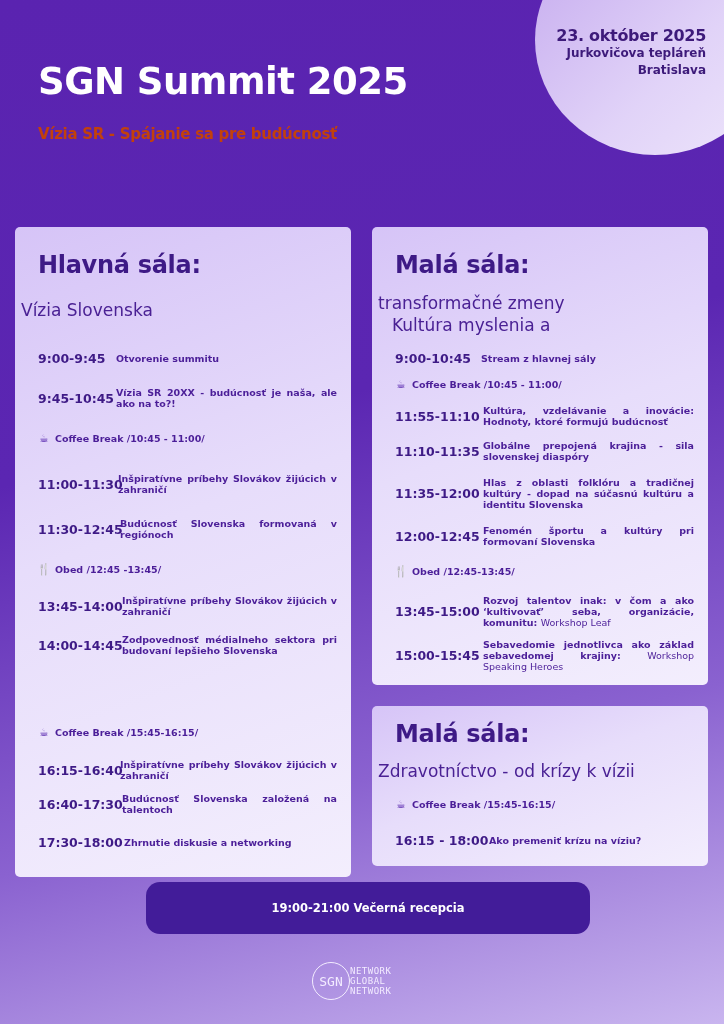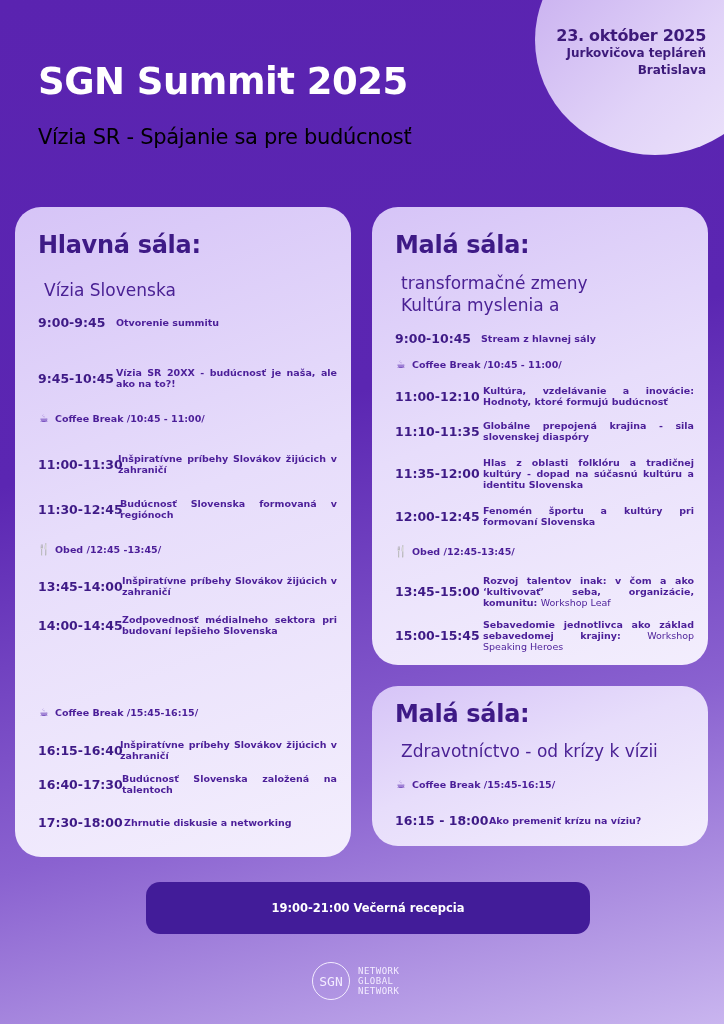--- a/index.html
+++ b/index.html
@@ -12,47 +12,48 @@
   }
   .date-circle {
     position: absolute; left: 535px; top: -75px;
     width: 240px; height: 230px; border-radius: 50%;
     background: linear-gradient(135deg, #c4a9ee 0%, #e1d3f8 60%, #eee6fb 100%);
   }
   .date-block { position: absolute; right: 18px; top: 26px; text-align: right; color: #3d1a7a; }
   .date-block .date { font-size: 16px; font-weight: bold; letter-spacing: -0.3px; }
   .date-block .venue { font-size: 12px; font-weight: bold; line-height: 17px; }
   .title { position: absolute; left: 38px; top: 60px; color: #fff; font-size: 37px; font-weight: bold; letter-spacing: -0.5px; }
-  .subtitle { position: absolute; left: 38px; top: 125px; color: #000000; font-size: 21px; font-weight: normal; letter-spacing: -0.3px; }
+  .subtitle { position: absolute; left: 38px; top: 125px; color: #c2410c; font-size: 15px; font-weight: bold; letter-spacing: -0.3px; }
 
   .card {
-    position: absolute; border-radius: 26px;
+    position: absolute; border-radius: 5px;
     background: linear-gradient(160deg, #d6c4f7 0%, #e7ddfb 45%, #f3eefd 100%);
+    margin-top: 20px;
   }
   .card-main { left: 15px; top: 207px; width: 336px; height: 650px; }
   .card-small1 { left: 372px; top: 207px; width: 336px; height: 458px; }
   .card-small2 { left: 372px; top: 686px; width: 336px; height: 160px; }
 
   .hall-title { position: absolute; left: 23px; font-size: 24px; font-weight: bold; color: #3e1a86; letter-spacing: -0.3px; }
-  .hall-sub { position: absolute; left: 29px; font-size: 17px; color: #4a2194; line-height: 22px; }
+  .hall-sub { position: absolute; left: 6px; font-size: 17px; color: #4a2194; line-height: 22px; text-align: center; }
 
   .row { position: absolute; left: 23px; right: 14px; display: flex; align-items: center; }
   .row .time { font-size: 12.5px; font-weight: bold; color: #3e1a86; flex: 0 0 auto; white-space: nowrap; }
   .row .desc { font-size: 9.5px; font-weight: bold; color: #4b1e98; line-height: 11px; text-align: justify; }
   .row .desc .light { font-weight: normal; }
   .brk { position: absolute; left: 23px; display: flex; align-items: center; gap: 5px; font-size: 9.5px; font-weight: bold; color: #4b1e98; }
   .icon { display: inline-flex; align-items: center; justify-content: center; width: 12px; height: 12px; color: #5b2bb0; font-size: 11px; }
 
   .evening {
     position: absolute; left: 146px; top: 882px; width: 444px; height: 52px;
     background: #421c99; border-radius: 14px; color: #fff;
     display: flex; align-items: center; justify-content: center;
     font-size: 11.5px; font-weight: bold;
   }
-  .logo { position: absolute; left: 312px; top: 962px; display: flex; align-items: center; gap: 8px; color: #f3ecff; }
+  .logo { position: absolute; left: 312px; top: 962px; display: flex; align-items: center; color: #f3ecff; }
   .logo-circle { width: 38px; height: 38px; border: 1.5px solid #f3ecff; border-radius: 50%; display: flex; align-items: center; justify-content: center; font-size: 13px; font-family: "DejaVu Sans Mono", monospace; }
   .logo-text { font-family: "DejaVu Sans Mono", monospace; font-size: 9px; line-height: 10px; letter-spacing: 0.5px; }
 </style>
 </head>
 <body>
 
 <div class="date-circle"></div>
 <div class="date-block">
   <div class="date">23. október 2025</div>
   <div class="venue">
@@ -60,21 +61,21 @@
     <div>Bratislava</div>
   </div>
 </div>
 <div class="title">SGN Summit 2025</div>
 <div class="subtitle">Vízia SR - Spájanie sa pre budúcnosť</div>
 
 <div class="card card-main">
   <div class="hall-title" style="top:24px">Hlavná sála:</div>
   <div class="hall-sub" style="top:72px">Vízia Slovenska</div>
 
-  <div class="row" style="top:108px">
+  <div class="row" style="top:124px">
       <span class="time" style="width:78px">9:00-9:45</span>
       <span class="desc">Otvorenie summitu</span>
     </div>
   <div class="row" style="top:160px">
       <span class="time" style="width:78px">9:45-10:45</span>
       <span class="desc">Vízia SR 20XX - budúcnosť je naša, ale ako na to?!</span>
     </div>
   <div class="brk" style="top:205px">
       <span class="icon">☕</span>
       <span>Coffee Break /10:45 - 11:00/</span>
@@ -125,21 +126,21 @@
   </div>
   <div class="row" style="top:124px">
       <span class="time" style="width:86px">9:00-10:45</span>
       <span class="desc">Stream z hlavnej sály</span>
     </div>
   <div class="brk" style="top:151px">
       <span class="icon">☕</span>
       <span>Coffee Break /10:45 - 11:00/</span>
     </div>
   <div class="row" style="top:178px">
-      <span class="time" style="width:88px">11:00-12:10</span>
+      <span class="time" style="width:88px">11:55-11:10</span>
       <span class="desc">Kultúra, vzdelávanie a inovácie: Hodnoty, ktoré formujú budúcnosť</span>
     </div>
   <div class="row" style="top:213px">
       <span class="time" style="width:88px">11:10-11:35</span>
       <span class="desc">Globálne prepojená krajina - sila slovenskej diaspóry</span>
     </div>
   <div class="row" style="top:250px">
       <span class="time" style="width:88px">11:35-12:00</span>
       <span class="desc">Hlas z oblasti folklóru a tradičnej kultúry - dopad na súčasnú kultúru a identitu Slovenska</span>
     </div>

